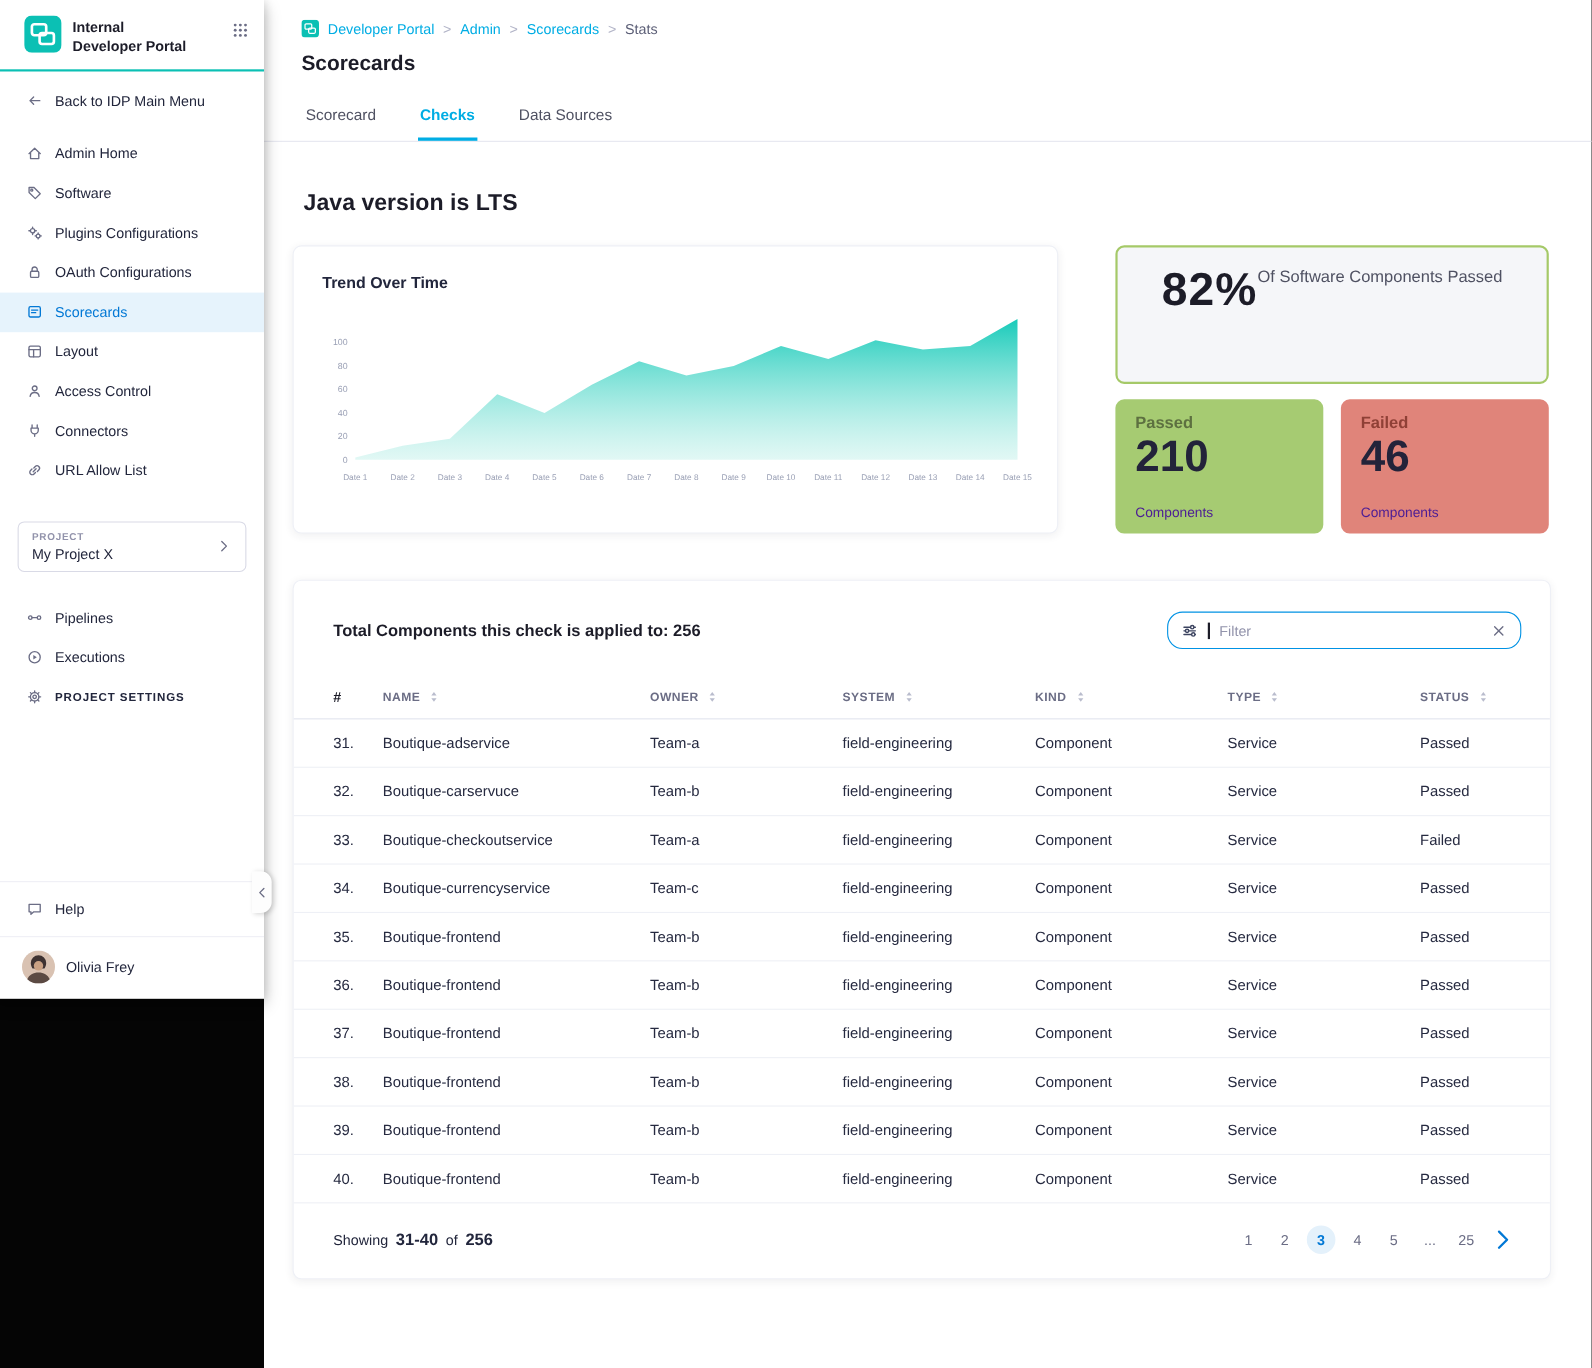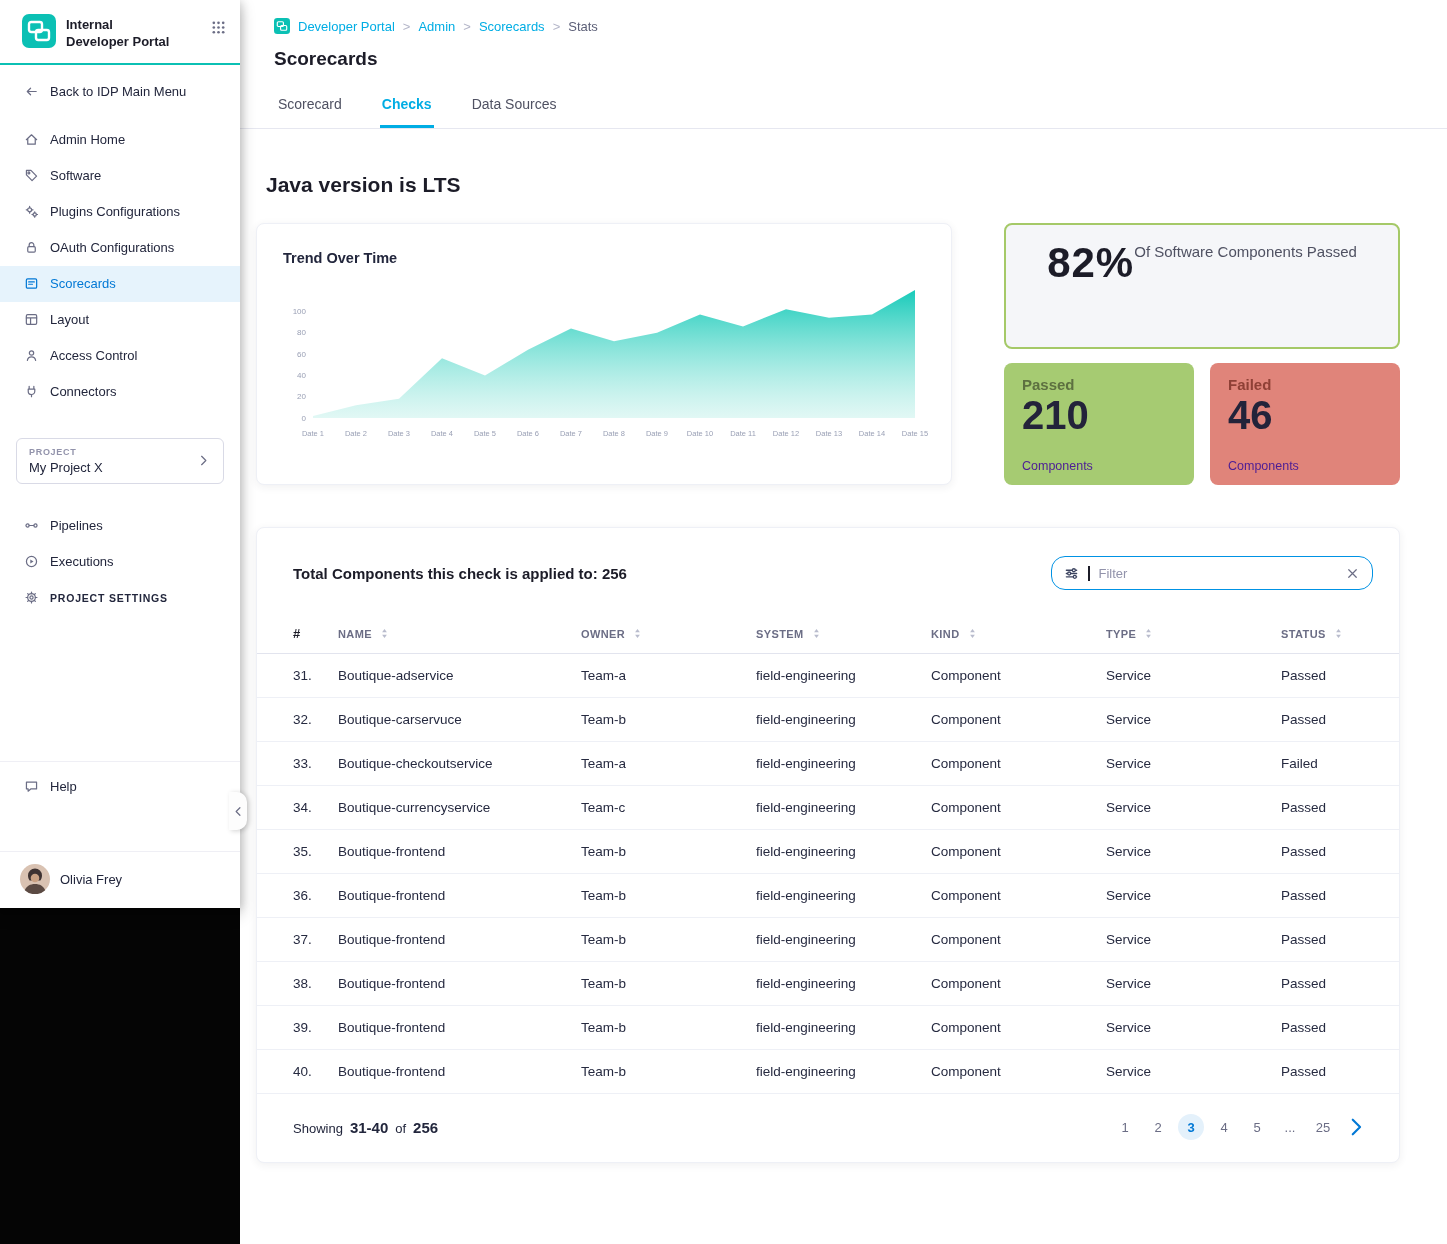--- a/index.html
+++ b/index.html
@@ -13,21 +13,21 @@
   .breadcrumb { display:flex; align-items:center; gap:8px; font-size:13px; }
   .bc-item { color:#00ade4; cursor:pointer; }
   .bc-item.current { color:#5c5f77; cursor:default; }
   .bc-sep { color:#b3b5c8; font-size:13px; }
   .m-title { font-size:19px; font-weight:700; color:#1c1c28; margin-top:14px; }
   .tabs-wrap { border-bottom:1px solid #e6e7f0; margin:26px -40px 0 -34px; padding:0 40px 0 36px; }
   .tabs { display:flex; gap:36px; }
   .tab { font-size:14px; color:#4f5162; padding:0 2px 13px; border-bottom:3px solid transparent; cursor:pointer; }
   .tab.active { color:#00ade4; font-weight:700; border-bottom-color:#00ade4; }
 
-  .content { padding:0 39px 0 16px; }
+  .content { padding:0 39px 0 26px; }
   .check-title { font-size:21px; font-weight:700; color:#1c1c28; margin:44px 0 26px 10px; }
   .top-row { display:flex; gap:52px; align-items:center; }
 
   .trend-card { width:696px; height:262px; background:#fff; border:1px solid #eef0f6; border-radius:8px;
     box-shadow:0 2px 8px rgba(40,41,61,.07); padding:26px 22px 12px 26px; }
   .trend-title { font-size:14.5px; font-weight:600; color:#22263c; }
   .chart { margin-top:14px; display:block; }
   .ytick { font-size:8px; fill:#9aa0b5; text-anchor:end; }
   .xtick { font-size:7.5px; fill:#9aa0b5; text-anchor:middle; }
 
@@ -89,21 +89,21 @@
   .nav-item.active .icn { color:#0278d5; }
   .nav-item.caps span { font-size:10.5px; letter-spacing:.8px; font-weight:600; }
   .project-card { margin:28px 16px 24px; border:1px solid #d9dae6; border-radius:6px; padding:8px 12px;
     display:flex; align-items:center; justify-content:space-between; cursor:pointer; }
   .proj-label { font-size:9px; letter-spacing:.7px; color:#9293ab; font-weight:700; }
   .proj-name { font-size:13px; color:#22263c; margin-top:3px; }
   .sb-spacer { flex:1; }
   .help-item { border-top:1px solid #efeff5; padding:17px 16px 17px 24px; display:flex; gap:11px;
     align-items:center; font-size:13px; color:#22263c; cursor:pointer; }
   .user-row { border-top:1px solid #efeff5; padding:12px 16px 14px 20px; display:flex; gap:10px;
-    align-items:center; font-size:13px; color:#22263c; cursor:pointer;margin-top:40px; }
+    align-items:center; font-size:13px; color:#22263c; cursor:pointer; }
   .collapse-tab { position:absolute; left:229px; top:792px; width:18px; height:38px; background:#fdfdfd;
     border-radius:0 10px 10px 0; box-shadow:2px 1px 5px rgba(0,0,0,.18); display:flex; align-items:center;
     justify-content:center; z-index:3; color:#9293ab; cursor:pointer; }
 
   .icn { display:inline-flex; color:#6b6d85; flex:none; }
   .icn svg { width:15px; height:15px; display:block; }
   .logo svg { width:34px; height:34px; }
   .bc-logo svg { width:16px; height:16px; }
   .grid-btn svg { width:15px; height:15px; }
   .sort svg { width:11px; height:11px; }
@@ -509,20 +509,28 @@
           <span>Access Control</span>
         </div>
         <div class="nav-item">
           <span class="icn">
             <svg viewBox="0 0 16 16" fill="none" stroke="currentColor" stroke-width="1.3" stroke-linecap="round" stroke-linejoin="round">
               <path d="M5.5 2.5v3M10.5 2.5v3M4.5 5.5h7v2.2a3.5 3.5 0 0 1-7 0zM8 11.2v2.3"></path>
             </svg>
           </span>
           <span>Connectors</span>
         </div>
+        <div class="nav-item">
+          <span class="icn">
+            <svg viewBox="0 0 16 16" fill="none" stroke="currentColor" stroke-width="1.3" stroke-linecap="round" stroke-linejoin="round">
+              <path d="M6.6 9.4l2.8-2.8M5.4 6.8 4 8.2a2.4 2.4 0 0 0 3.4 3.4l1.4-1.4M10.6 9.2 12 7.8a2.4 2.4 0 0 0-3.4-3.4L7.2 5.8"></path>
+            </svg>
+          </span>
+          <span>URL Allow List</span>
+        </div>
       </nav>
 
     <div class="project-card">
       <div>
         <div class="proj-label">PROJECT</div>
         <div class="proj-name">My Project X</div>
       </div>
       <span class="icn">
           <svg viewBox="0 0 16 16" fill="none" stroke="currentColor" stroke-width="1.3" stroke-linecap="round" stroke-linejoin="round">
             <path d="M6 3.5 10.5 8 6 12.5"></path>

